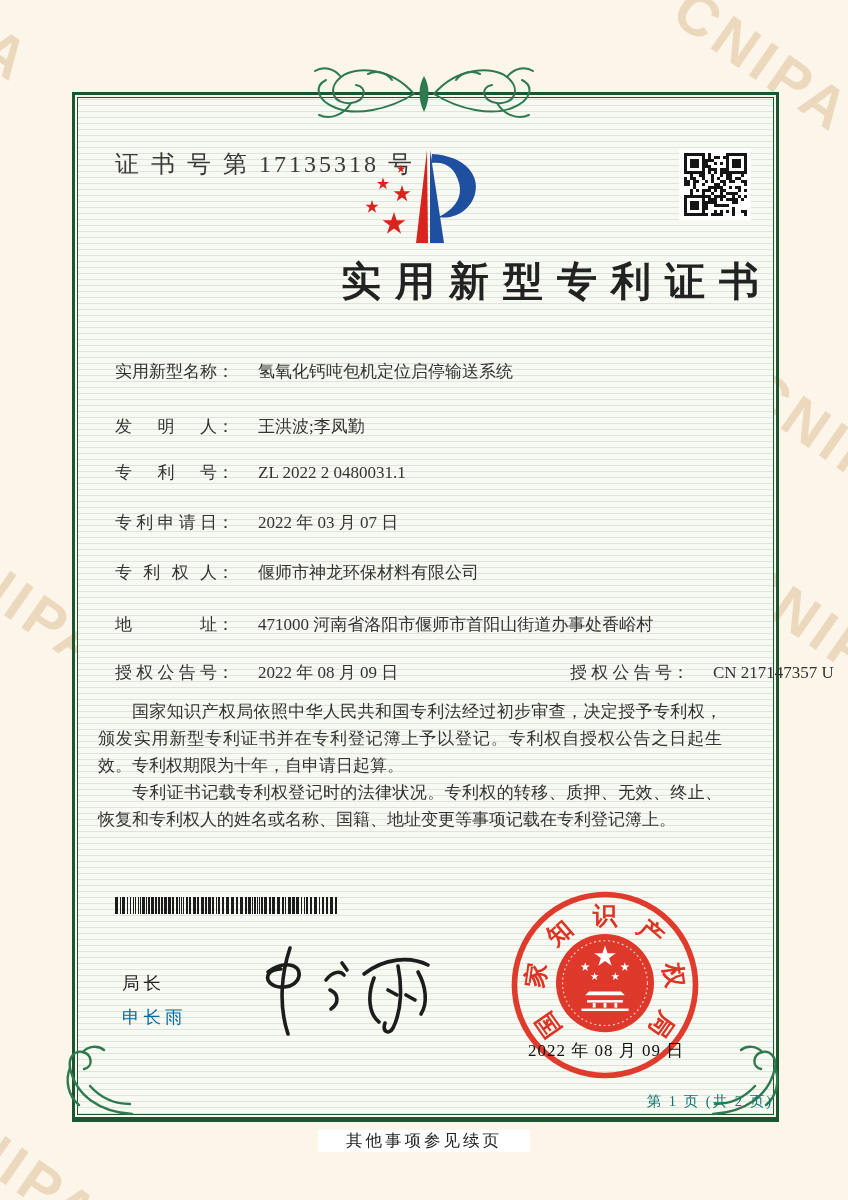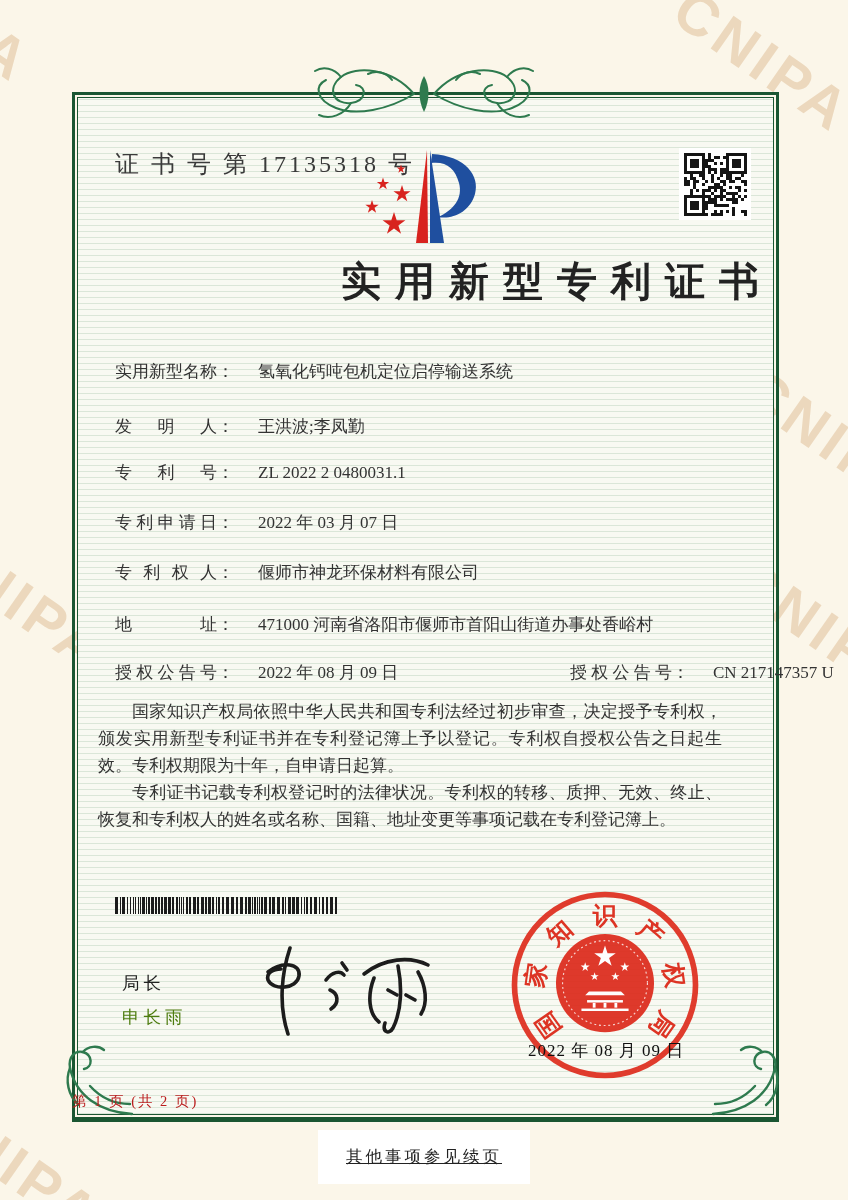--- a/index.html
+++ b/index.html
@@ -40,33 +40,33 @@
   .val{margin-left:24px;text-align:right;}
   .grant2{position:absolute;left:455px;top:0;white-space:nowrap;}
 
   .paras{position:absolute;left:98px;top:698px;width:624px;font-size:17px;line-height:27px;
          text-align:justify;color:#333;}
   .paras p{margin:0;text-indent:2em;}
 
   .barcode{position:absolute;left:115px;top:897px;}
 
   .signer-title{position:absolute;left:122px;top:971px;font-size:17.5px;letter-spacing:4px;color:#222;}
-  .signer-name{position:absolute;left:122px;top:1005px;font-size:17.5px;letter-spacing:4px;color:#4d7c0f;}
+  .signer-name{position:absolute;left:122px;top:1005px;font-size:17.5px;letter-spacing:4px;color:#0369a1;}
   .signature{position:absolute;left:238px;top:942px;}
 
   .seal{position:absolute;left:506px;top:886px;}
   .seal-date{position:absolute;left:512px;top:1039px;width:188px;text-align:center;
              font-size:17px;letter-spacing:1px;color:#111;}
 
-  .page-info{position:absolute;left:72px;top:1092px;width:701px;text-align:left;
-             font-size:14.5px;letter-spacing:2px;color:#b91c1c;}
+  .page-info{position:absolute;left:72px;top:1092px;width:701px;text-align:right;
+             font-size:14.5px;letter-spacing:2px;color:#0f766e;}
 
   .note-wrap{position:absolute;left:0;right:0;top:1130px;text-align:center;}
-  .note{display:inline-block;background:#ffffff;padding:16px 28px;font-size:16.5px;
-        letter-spacing:3px;color:#222;text-decoration:underline;}
+  .note{display:inline-block;background:#ffffff;padding:0 28px;font-size:16.5px;
+        letter-spacing:3px;color:#222;}
 </style>
 </head>
 <body>
 
 <div class="page">
 
   <div class="wm" style="left:-120px;top:-75px;">CNIPA</div>
   <div class="wm" style="left:700px;top:-25px;">CNIPA</div>
   <div class="wm" style="left:452px;top:122px;">CNIPA</div>
   <div class="wm" style="left:770px;top:355px;">CNIPA</div>

